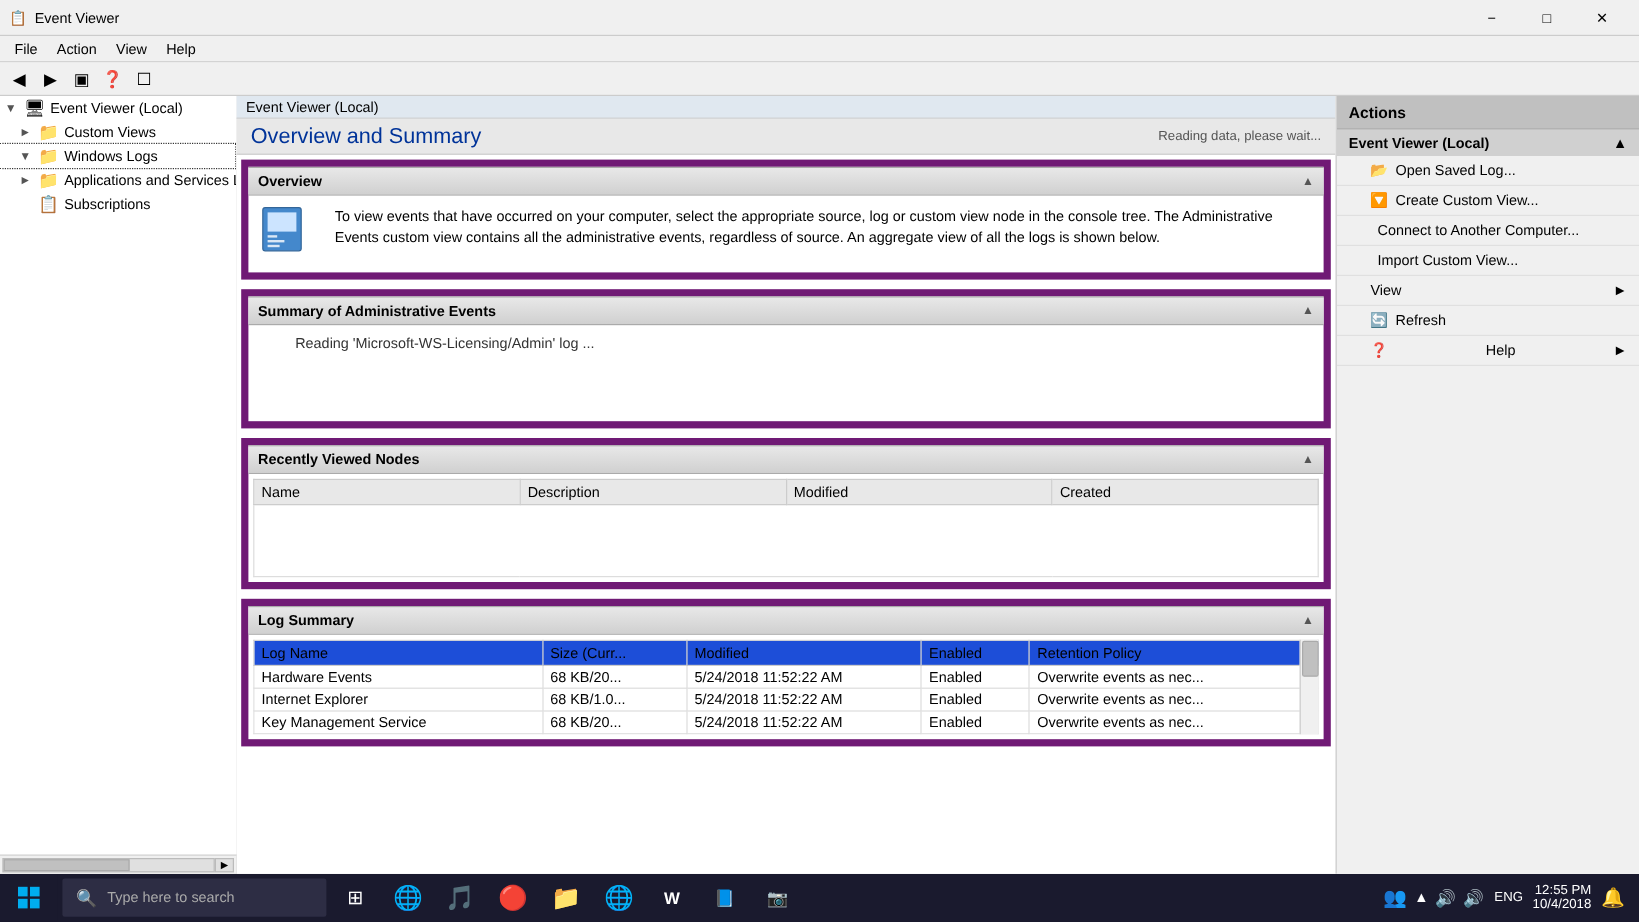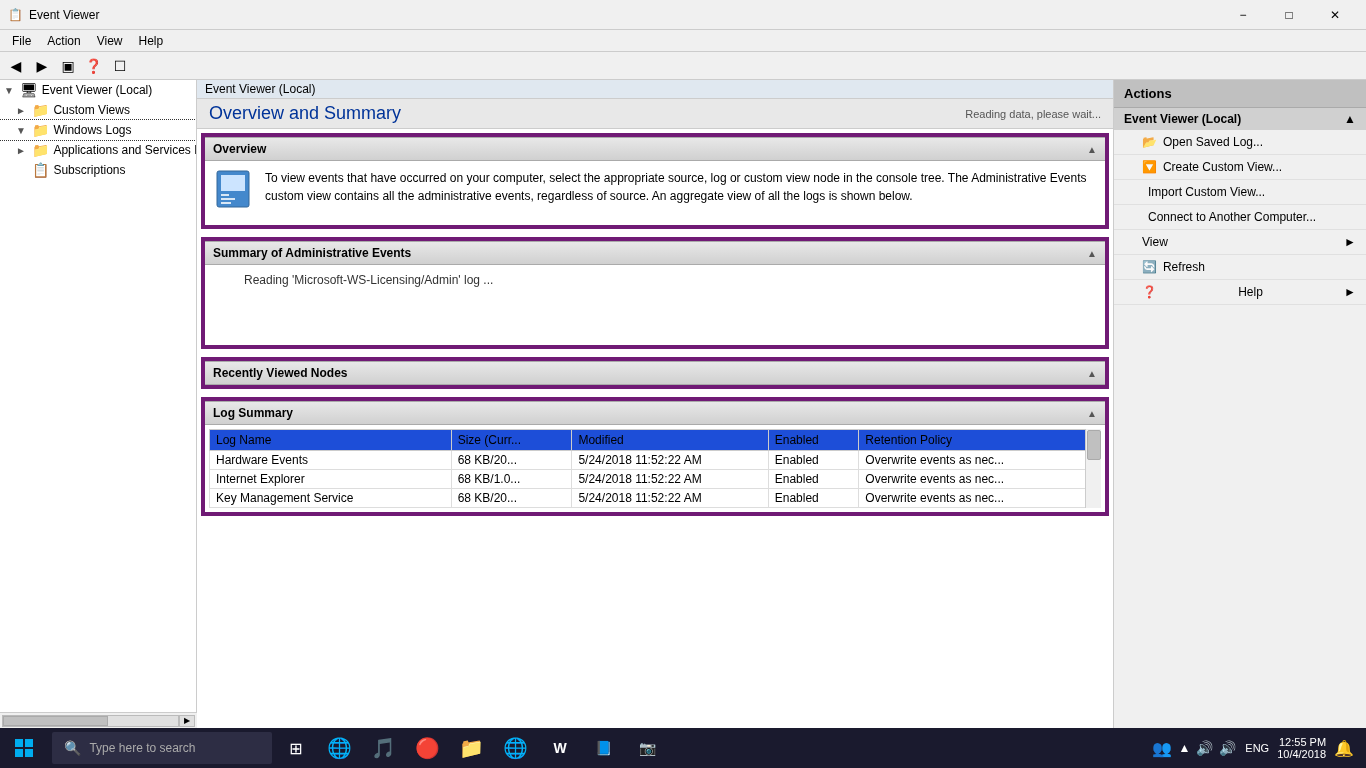--- a/index.html
+++ b/index.html
@@ -153,21 +153,21 @@
       background: #e0e8f0;
       padding: 2px 8px;
       font-size: 12px;
       border-bottom: 1px solid #ccc;
     }
 
     
     .overview-content {
       display: flex;
       align-items: flex-start;
-      gap: 12px;
+      gap: 24px;
       padding: 8px;
     }
     .overview-icon { font-size: 32px; flex-shrink: 0; }
     .overview-text { font-size: 12px; line-height: 1.5; }
 
     
     .reading-msg {
       padding: 8px;
       font-size: 12px;
       color: #333;
@@ -210,21 +210,21 @@
       text-align: left;
       font-weight: normal;
     }
     .recently-table td {
       border: 1px solid #ddd;
       padding: 3px 6px;
       height: 20px;
     }
 
     .section-wrapper {
-      border: 4px solid #701a75;
+      border: 6px solid #701a75;
       margin: 4px;
     }
 
     
     .taskbar {
       position: fixed;
       bottom: 0;
       left: 0;
       width: 1366px;
       height: 40px;
@@ -372,20 +372,37 @@
         <span>Summary of Administrative Events</span>
         <span class="collapse-btn">▲</span>
       </div>
       <div class="reading-msg" style="min-height:80px;">Reading 'Microsoft-WS-Licensing/Admin' log ...</div>
     </div>
 
     <div class="section-wrapper">
       <div class="section-header">
         <span>Recently Viewed Nodes</span>
         <span class="collapse-btn">▲</span>
+      </div>
+      <div style="padding:4px;">
+        <table class="recently-table">
+          <thead>
+            <tr>
+              <th style="width:150px;">Name</th>
+              <th style="width:150px;">Description</th>
+              <th style="width:150px;">Modified</th>
+              <th style="width:150px;">Created</th>
+            </tr>
+          </thead>
+          <tbody>
+            <tr>
+              <td colspan="4" style="height:60px;"></td>
+            </tr>
+          </tbody>
+        </table>
       </div>
     </div>
 
     <div class="section-wrapper">
       <div class="section-header">
         <span>Log Summary</span>
         <span class="collapse-btn">▲</span>
       </div>
       <div style="padding:4px; position:relative;">
         <div style="overflow-y:auto; max-height:120px; position:relative;">
@@ -443,25 +460,25 @@
     <div class="action-item">
       <span>📂</span>
       <span>Open Saved Log...</span>
     </div>
     <div class="action-item">
       <span>🔽</span>
       <span>Create Custom View...</span>
     </div>
     <div class="action-item">
       <span></span>
-      <span>Import Custom View...</span>
+      <span>Connect to Another Computer...</span>
     </div>
     <div class="action-item">
       <span></span>
-      <span>Connect to Another Computer...</span>
+      <span>Import Custom View...</span>
     </div>
     <div class="action-item has-submenu">
       <span>View</span>
       <span>►</span>
     </div>
     <div class="action-item">
       <span>🔄</span>
       <span>Refresh</span>
     </div>
     <div class="action-item has-submenu">

